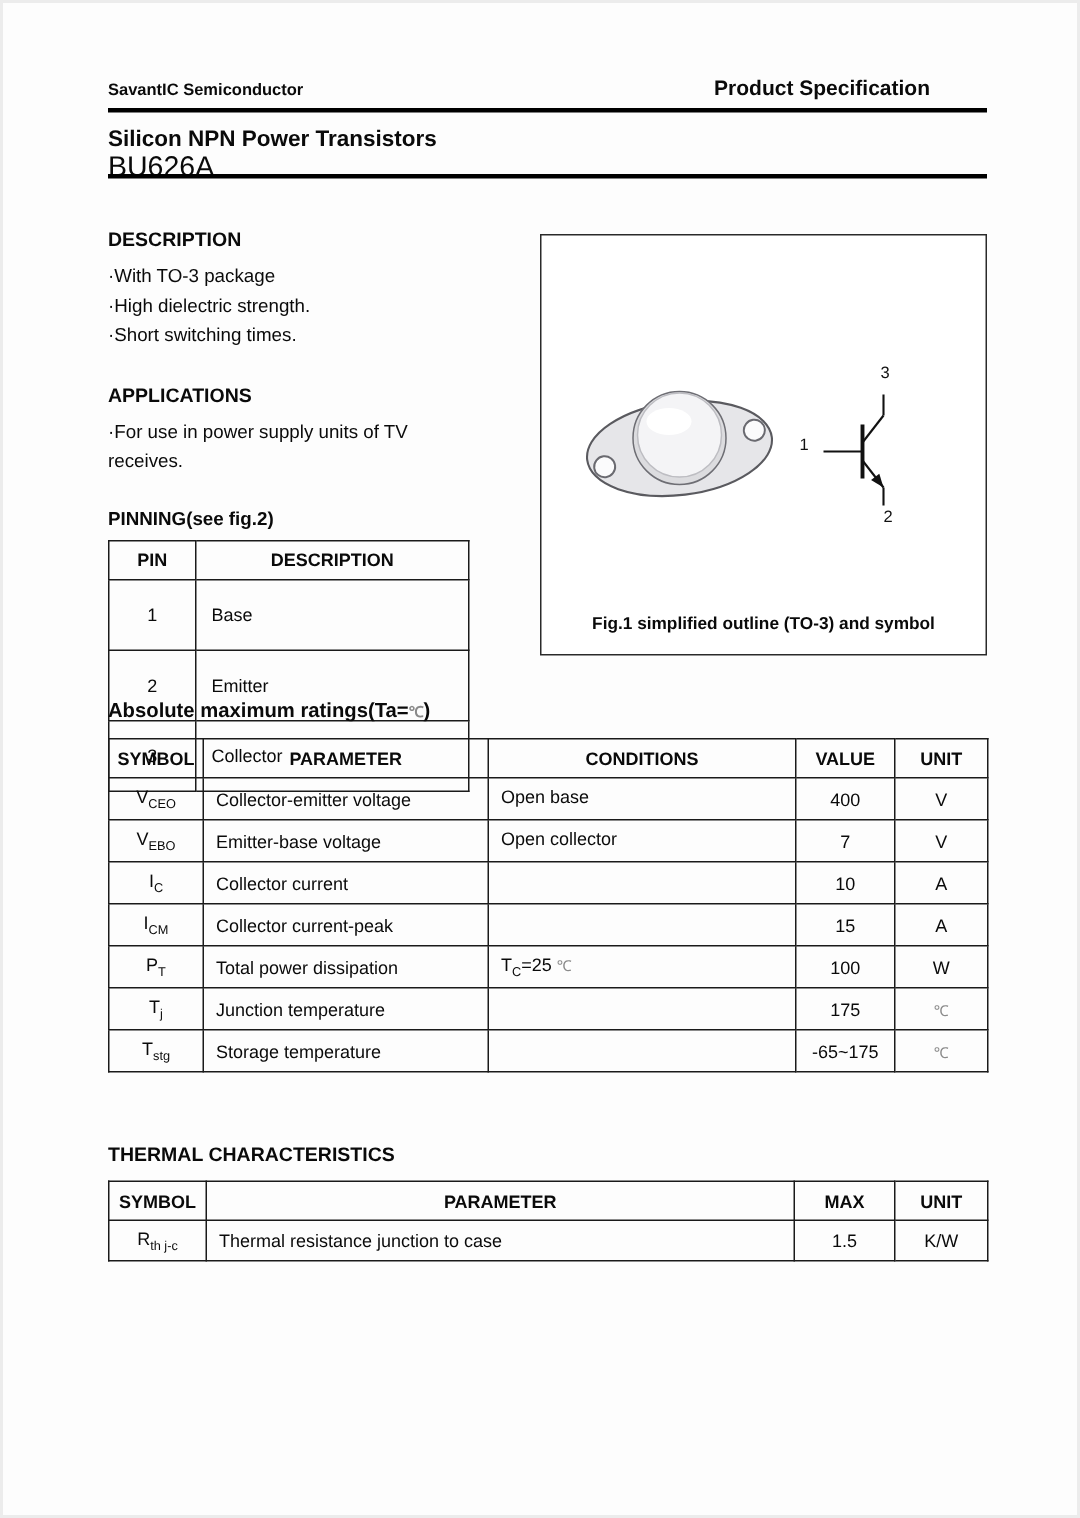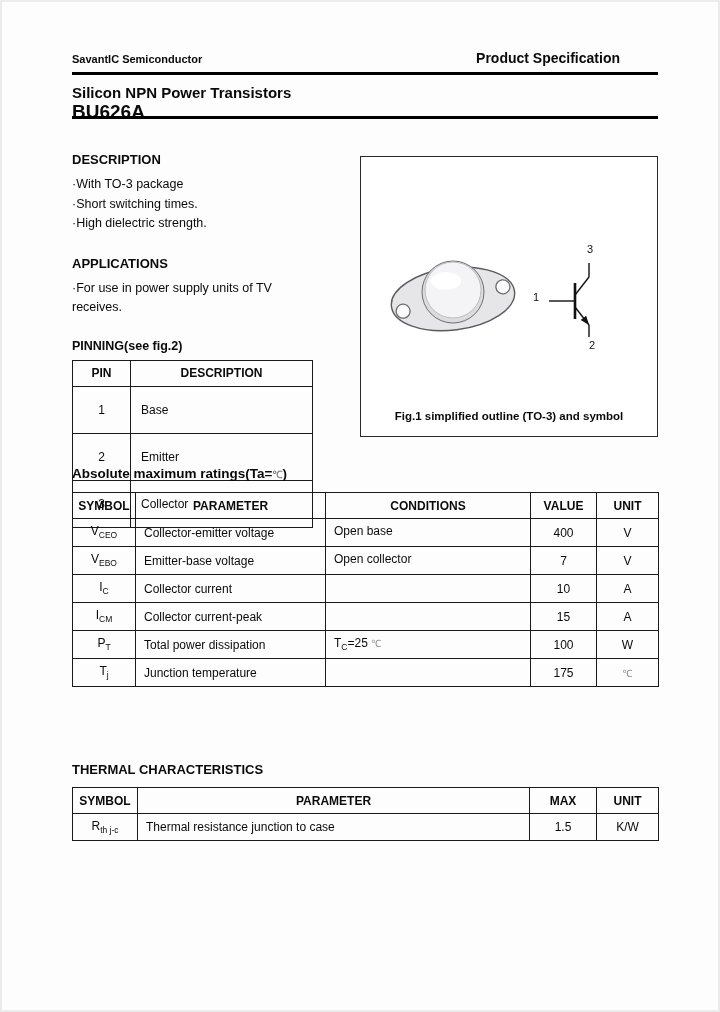--- a/index.html
+++ b/index.html
@@ -13,21 +13,21 @@
   .header-row { position:absolute; left:70px; top:48px; width:586px;
                 display:flex; justify-content:space-between; align-items:baseline; }
   .company { font-size:11px; font-weight:bold; }
   .spec { font-size:14px; font-weight:bold; padding-right:38px; }
   .rule { position:absolute; left:70px; width:586px; height:3px; background:#000; }
   .rule-1 { top:70px; }
   .rule-2 { top:114px; }
   .title-row { position:absolute; left:70px; top:82px; width:586px;
                display:flex; justify-content:space-between; align-items:baseline;flex-direction:column; }
   .doc-title { font-size:15px; font-weight:bold; }
-  .part-no { font-size:19px; font-weight:bold; padding-right:26px; }
+  .part-no { font-size:19px; font-weight:normal; padding-right:26px; }
   
   .left-col { position:absolute; left:70px; top:150px; width:252px; }
   .sec-h { font-size:13px; font-weight:bold; margin:0 0 8px 0; }
   .bullets div { font-size:12.5px; line-height:19.5px; }
   .apps-h { margin-top:22px; }
   .pin-h { font-size:12.5px; font-weight:bold; margin-top:21px; margin-bottom:7px; }
   table { border-collapse:collapse; table-layout:fixed; }
   th, td { border:1px solid #1a1a1a; font-size:12px; overflow:hidden; white-space:nowrap; }
   th { font-weight:bold; text-align:center; height:26px; }
   td { height:28px; }
@@ -69,22 +69,22 @@
   <div class="title-row">
     <span class="doc-title">Silicon NPN Power Transistors</span>
     <span class="part-no">BU626A</span>
   </div>
   <div class="rule rule-2"></div>
 
   <div class="left-col">
     <div class="sec-h">DESCRIPTION</div>
     <div class="bullets">
       <div>·With TO-3 package</div>
+      <div>·High dielectric strength.</div>
       <div>·Short switching times.</div>
-      <div>·High dielectric strength.</div>
     </div>
     <div class="sec-h apps-h">APPLICATIONS</div>
     <div class="bullets">
       <div>·For use in power supply units of TV receives.</div>
     </div>
     <div class="pin-h">PINNING(see fig.2)</div>
 
     <table class="pin-table">
       <colgroup>
           <col style="width:58px">
@@ -194,20 +194,27 @@
       <td class="ctr">100</td>
       <td class="ctr">W</td>
     </tr>
     <tr>
       <td class="ctr"><span>T</span><sub>j</sub></td>
       <td class="lft">Junction temperature</td>
       <td class="lft"><span></span><sub></sub><span></span><span class="degree"></span></td>
       <td class="ctr">175</td>
       <td class="ctr degree">℃</td>
     </tr>
+    <tr>
+      <td class="ctr"><span>T</span><sub>stg</sub></td>
+      <td class="lft">Storage temperature</td>
+      <td class="lft"><span></span><sub></sub><span></span><span class="degree"></span></td>
+      <td class="ctr">-65~175</td>
+      <td class="ctr degree">℃</td>
+    </tr>
   </tbody>
     </table>
 
   <div class="thermal-h">THERMAL CHARACTERISTICS</div>
 
   <table class="thermal-table">
     <colgroup>
       <col style="width:65px">
         <col style="width:392px">
         <col style="width:67px">

